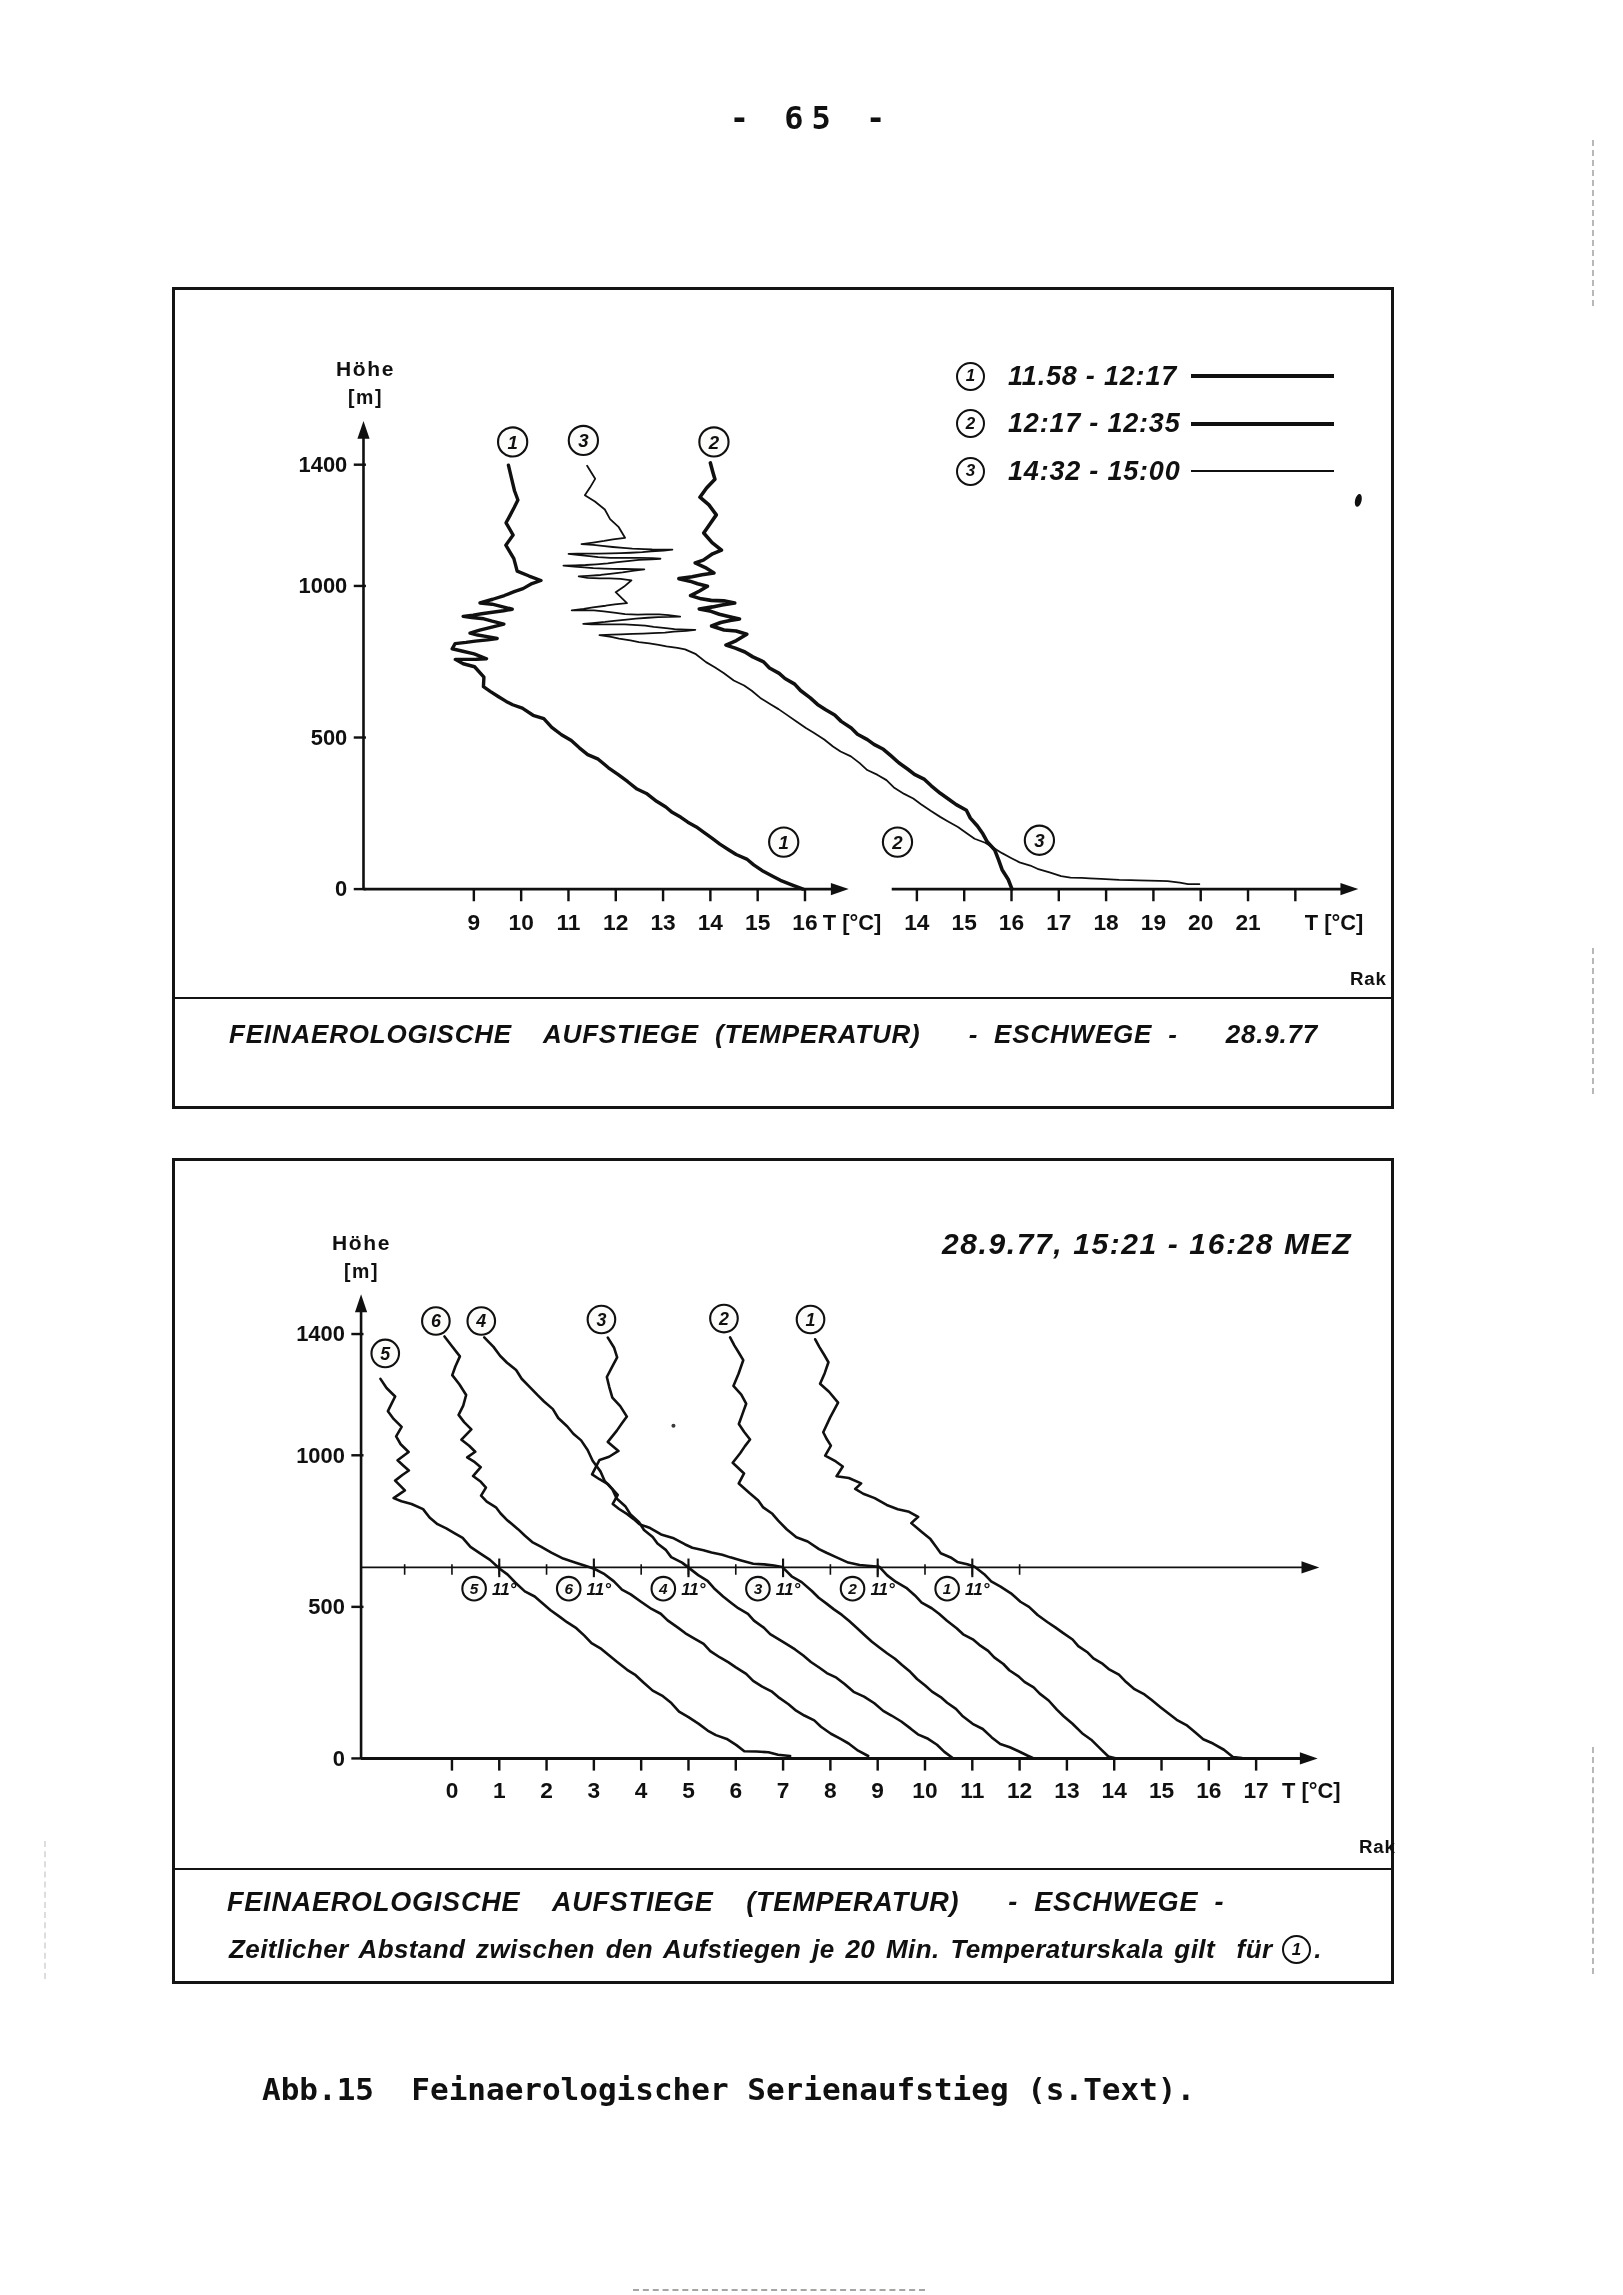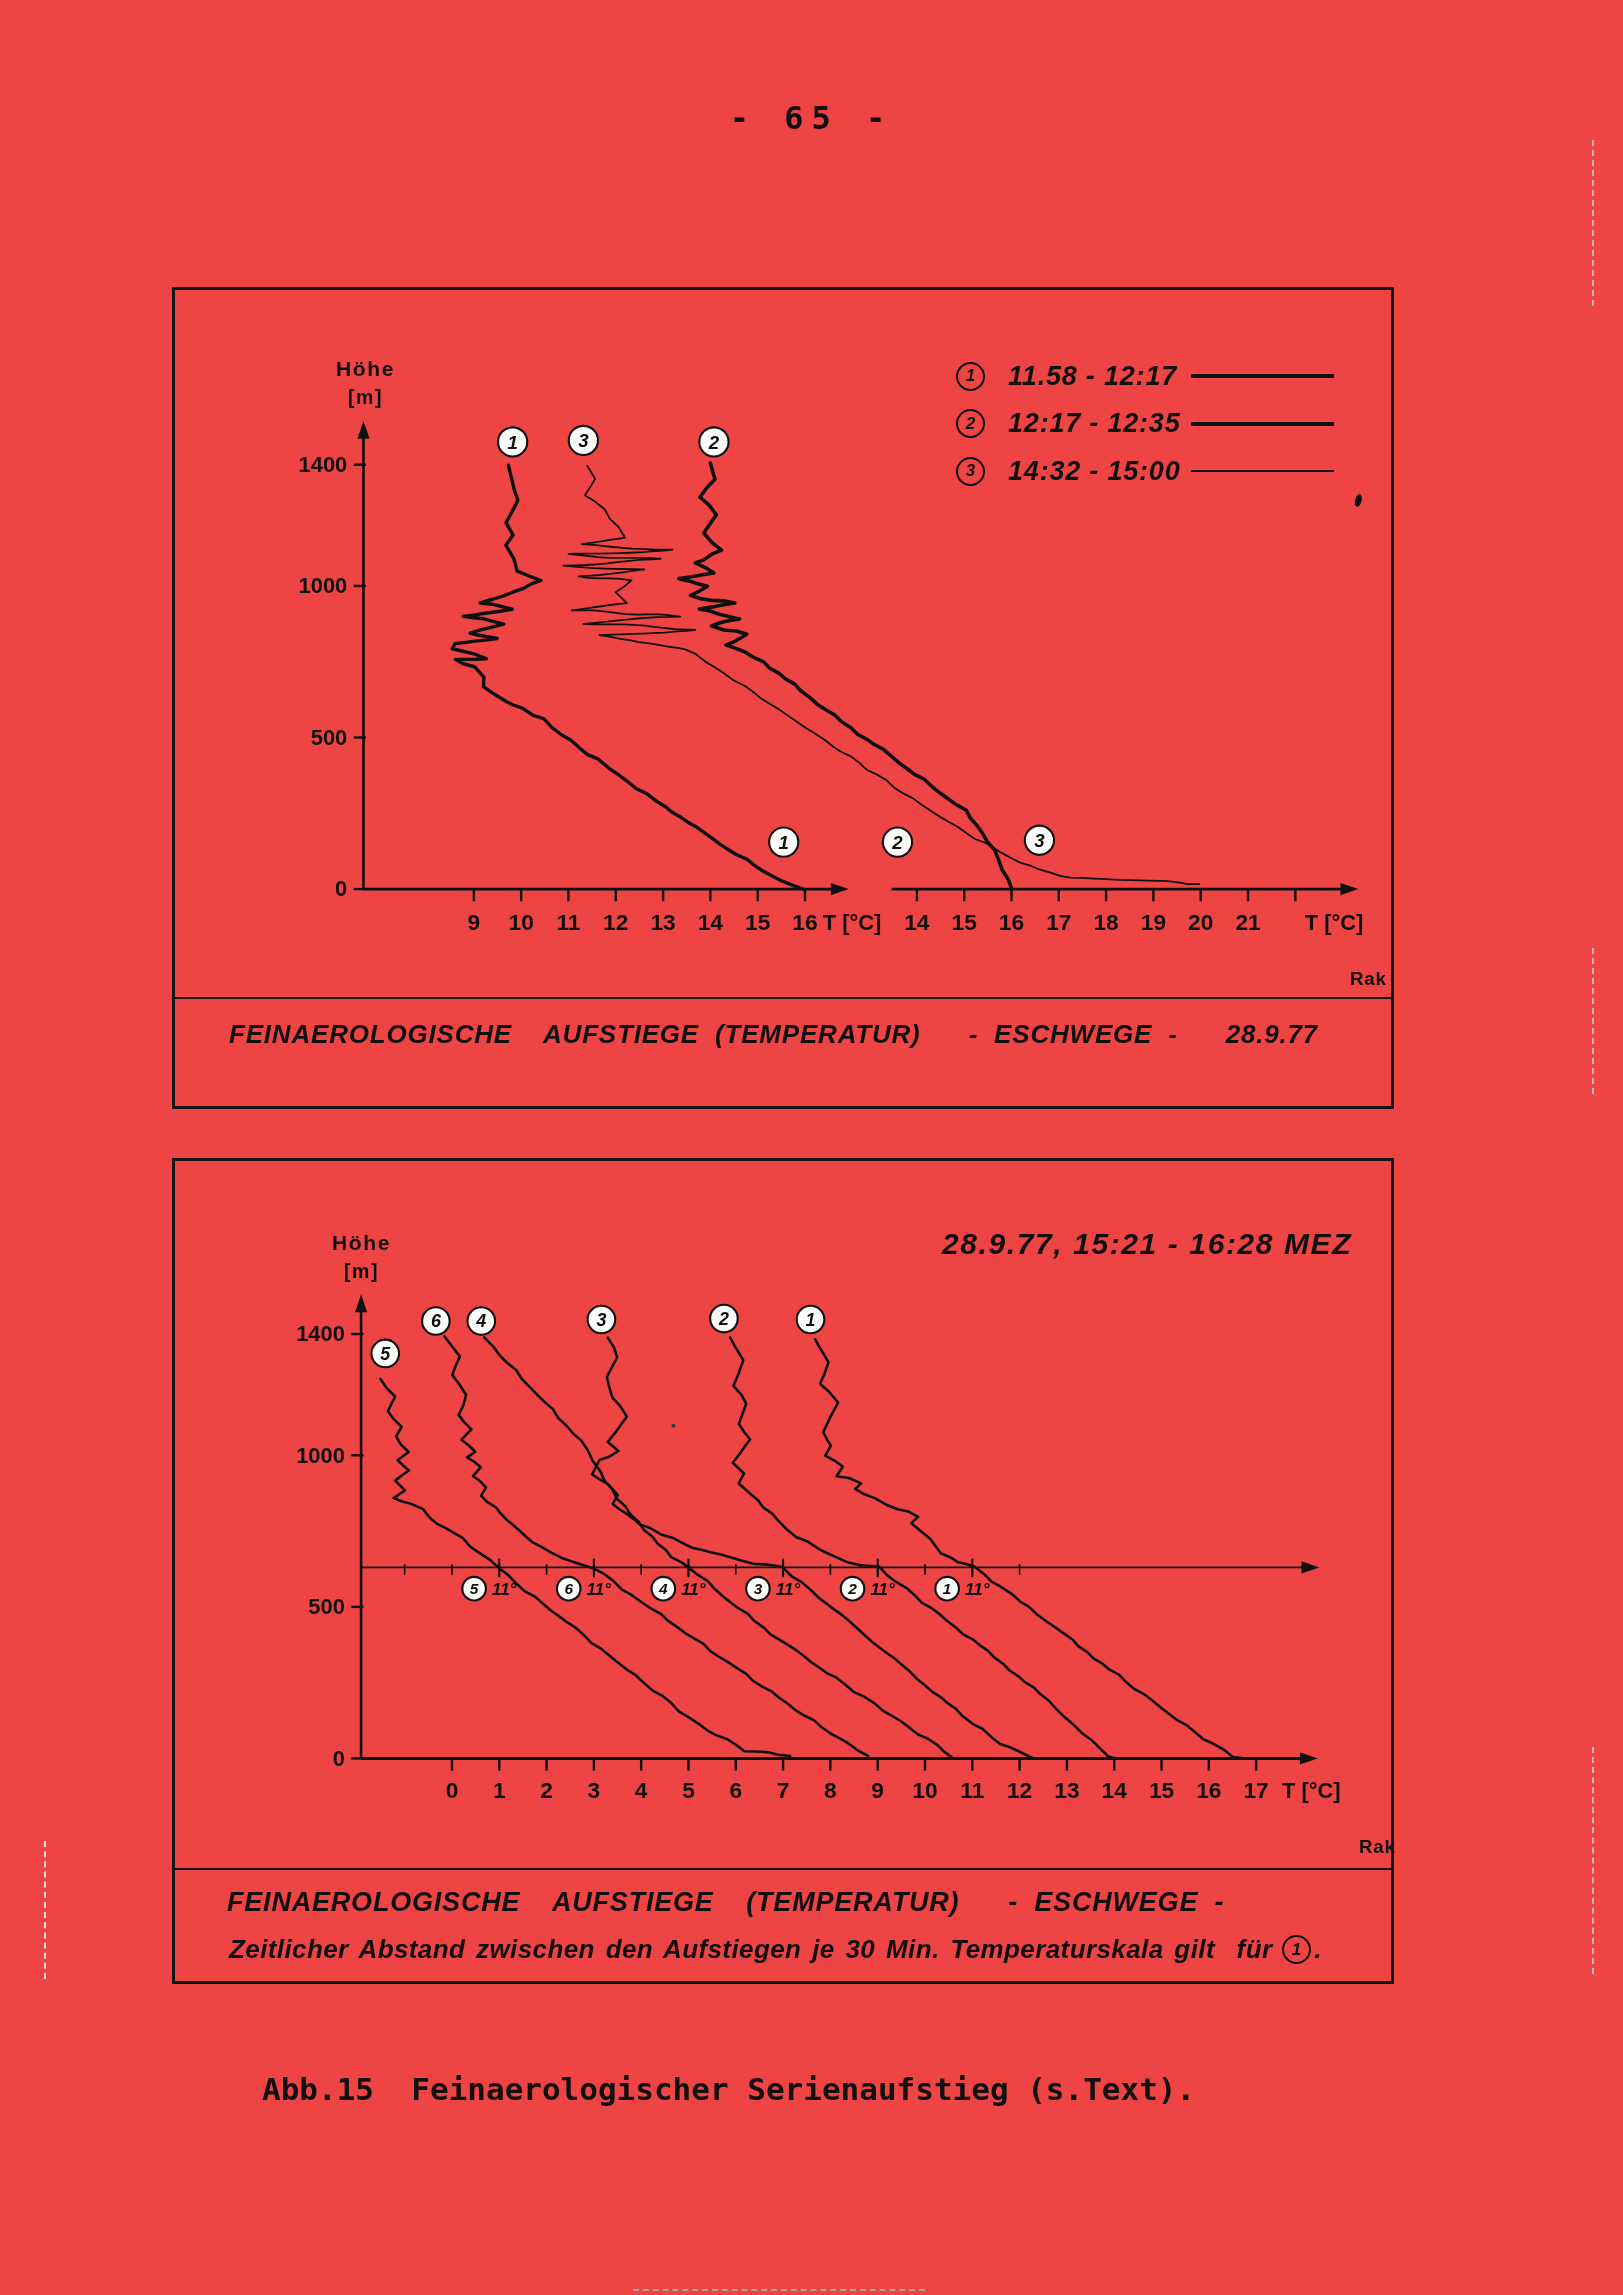--- a/index.html
+++ b/index.html
@@ -1,16 +1,16 @@
 <!DOCTYPE html>
 <html style="font-size:13px"><head>
 <meta charset="utf-8">
 <style>
   html,body{margin:0;padding:0;background:#9a9a98;}
-  #page{position:relative;width:1623px;height:2295px;background:#ef4444;margin:0 auto;
+  #page{position:relative;width:1623px;height:2295px;background:#ffffff;margin:0 auto;
         font-family:"Liberation Sans", sans-serif;color:#101010;overflow:hidden;}
   .abs{position:absolute;}
   .figbox{position:absolute;border:3.2px solid #141414;background:transparent;}
   .divider{position:absolute;border-top:2.4px solid #141414;}
   .mono{font-family:"DejaVu Sans Mono", monospace;}
   .caption{font-style:italic;font-weight:bold;font-size:26px;letter-spacing:0.8px;word-spacing:8px;white-space:pre;}
   .cap2{font-style:italic;font-weight:bold;font-size:26px;letter-spacing:0.4px;word-spacing:3.2px;white-space:pre;display:flex;align-items:center;}
   .credit{font-size:18.7px;font-weight:bold;letter-spacing:0.8px;margin-left:20px;}
   .axlbl{font-size:21px;font-weight:bold;letter-spacing:1.6px;}
   .legend-row{display:flex;align-items:center;height:28px;margin-bottom:19.5px;}
@@ -147,21 +147,21 @@
     <div>Höhe</div>
     <div style="font-size:19.5px;margin-top:4.9px;">[m]</div>
   </div>
 
   <div class="abs" style="left:942px;top:1227px;font-style:italic;font-weight:bold;font-size:30px;letter-spacing:1.6px;text-align:center;">28.9.77, 15:21 - 16:28 MEZ</div>
 
   <div class="abs credit" style="left:1339px;top:1836px;">Rak</div>
   <div class="divider" style="left:172px;top:1868px;width:1222px;"></div>
   <div class="abs caption" style="left:227px;top:1887px;font-size:27px;">FEINAEROLOGISCHE  AUFSTIEGE  (TEMPERATUR)   - ESCHWEGE -</div>
   <div class="abs cap2" style="left:229px;top:1934px;">
-    <span>Zeitlicher Abstand zwischen den Aufstiegen je 30 Min. Temperaturskala gilt  für</span>
+    <span>Zeitlicher Abstand zwischen den Aufstiegen je 20 Min. Temperaturskala gilt  für</span>
     <span class="cap-circle">1</span>
     <span>.</span>
   </div>
 
   <svg id="svg2" style="left:172px;top:1158px;" width="1222" height="826" viewBox="212 1427 1506 1018">
       <line x1="445" y1="1610" x2="445" y2="2167" stroke="#101010" stroke-width="3.2"></line>
       <polygon points="445,1595 437.5,1617 452.5,1617" fill="#101010"></polygon>
       <line x1="433" y1="1643.96" x2="448" y2="1643.96" stroke="#101010" stroke-width="3"></line>
       <text x="425" y="1652.96" font-size="27" font-weight="bold" text-anchor="end">1400</text>
       <line x1="433" y1="1793.4" x2="448" y2="1793.4" stroke="#101010" stroke-width="3"></line>

